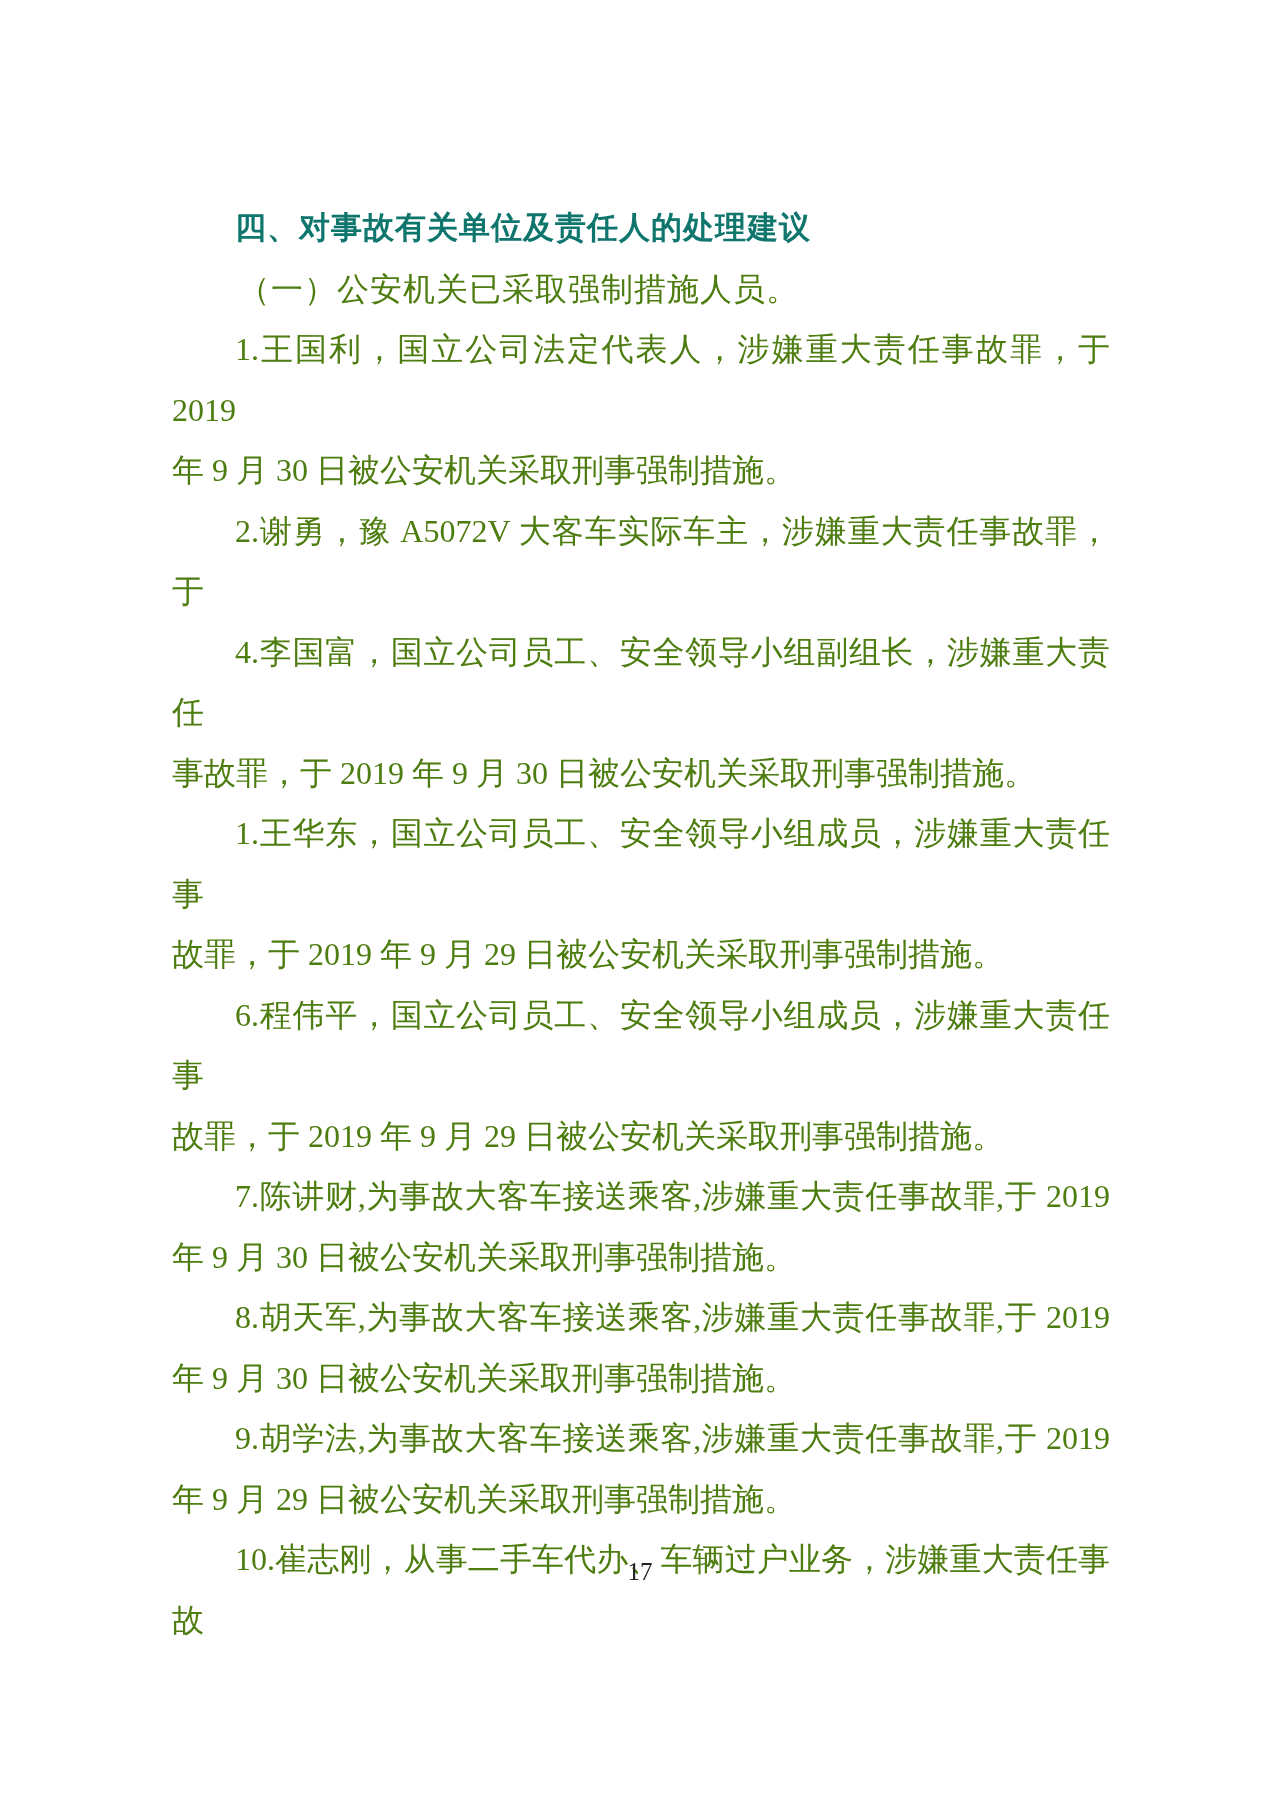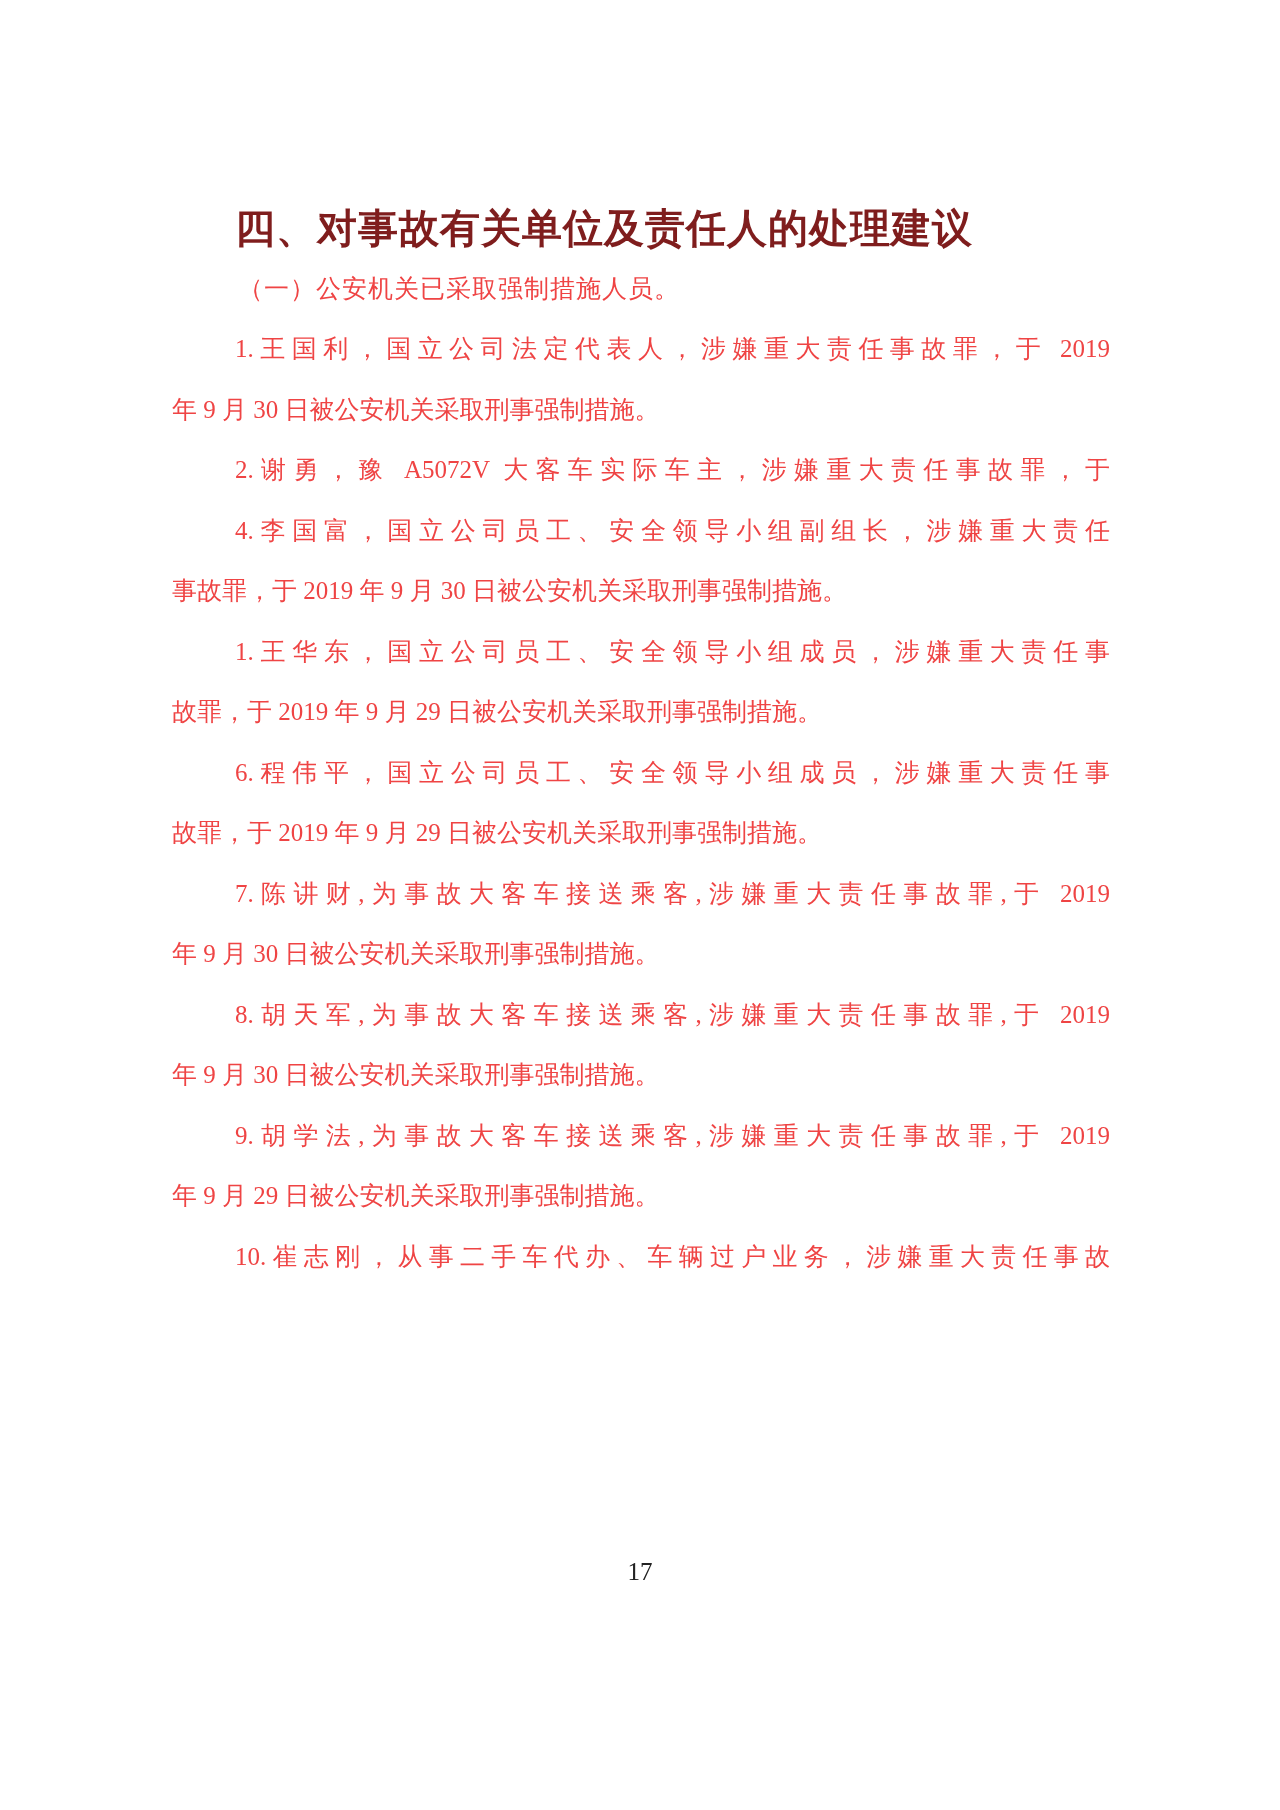--- a/index.html
+++ b/index.html
@@ -15,30 +15,30 @@
     overflow: hidden;
   }
   .textcol {
     position: absolute;
     left: 172px;
     top: 198px;
     width: 938px;
   }
   .line {
     line-height: 60.5px;
-    font-size: 25px;
-    color: #ef4444;
+    font-size: 32px;
+    color: #4d7c0f;
     font-family: "Liberation Serif", "DejaVu Serif", serif;
     text-align: left;
   }
   .heading-line {
     font-family: "Liberation Sans", "DejaVu Sans", sans-serif;
     font-weight: 700;
-    font-size: 40px;
-    color: #7f1d1d;
+    font-size: 31px;
+    color: #0f766e;
     text-indent: 63px;
     letter-spacing: 1px;
   }
   .subheading-line {
     text-indent: 66px;
     letter-spacing: 1px;
   }
   .l-first {
     text-indent: 63px;
   }

